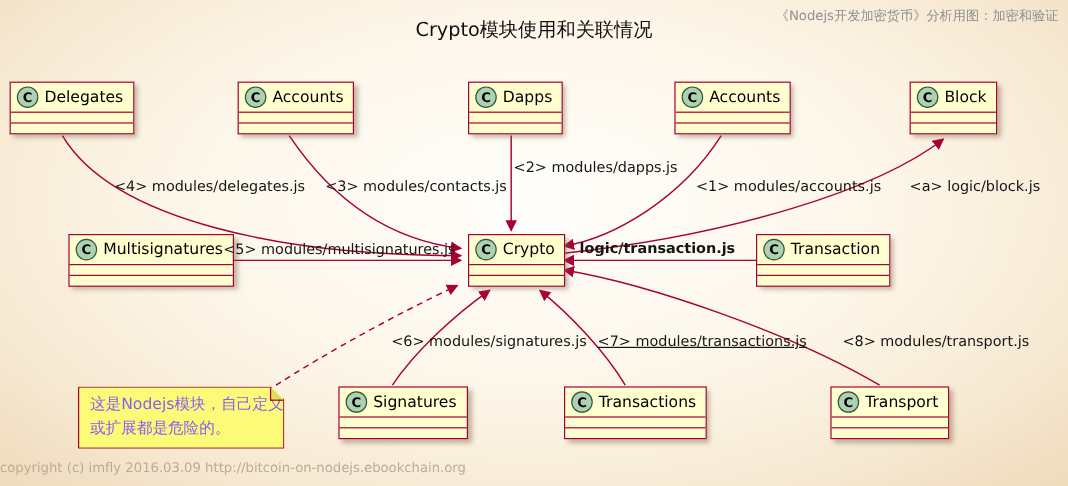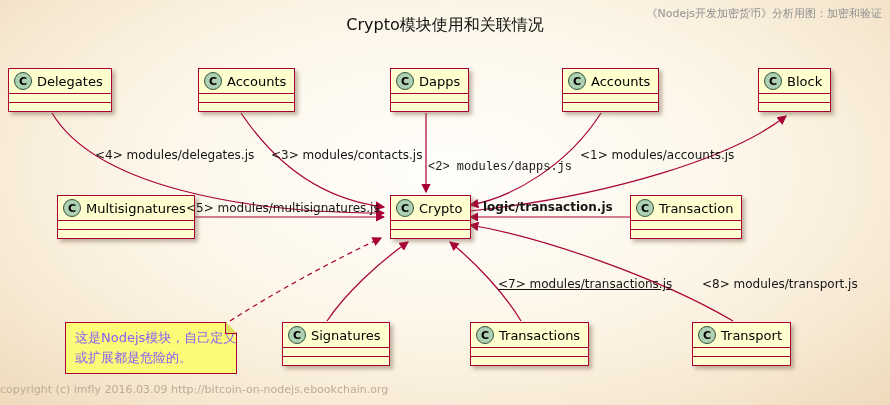--- a/index.html
+++ b/index.html
@@ -173,24 +173,26 @@
     <div class="uml-header">
       <span class="c-circle">C</span>
       <span class="uml-name">Transport</span>
     </div>
     <div class="uml-sec"></div>
     <div class="uml-sec"></div>
   </div>
 
   <span class="edge-label" style="left:95px; top:148px;">&lt;4&gt; modules/delegates.js</span>
   <span class="edge-label" style="left:271px; top:148px;">&lt;3&gt; modules/contacts.js</span>
-  <span class="edge-label" style="left:428px; top:160px;font-family:Liberation Mono, monospace;">&lt;2&gt; modules/dapps.js</span>
+  <span class="edge-label" style="left:428px; top:132px;">&lt;2&gt; modules/dapps.js</span>
   <span class="edge-label" style="left:580px; top:148px;">&lt;1&gt; modules/accounts.js</span>
+  <span class="edge-label" style="left:758px; top:148px;">&lt;a&gt; logic/block.js</span>
   <span class="edge-label" style="left:186px; top:201px;">&lt;5&gt; modules/multisignatures.js</span>
   <span class="edge-label bold" style="left:483px; top:200px;">logic/transaction.js</span>
+  <span class="edge-label" style="left:326px; top:277px;">&lt;6&gt; modules/signatures.js</span>
   <span class="edge-label" style="left:498px; top:277px;text-decoration:underline;">&lt;7&gt; modules/transactions.js</span>
   <span class="edge-label" style="left:702px; top:277px;">&lt;8&gt; modules/transport.js</span>
 
   <div class="uml-note">
     <span class="note-fold"></span>
     <span class="note-line">这是Nodejs模块，自己定义</span>
     <span class="note-line">或扩展都是危险的。</span>
   </div>
 
   <div class="diagram-footer">copyright (c) imfly 2016.03.09 http://bitcoin-on-nodejs.ebookchain.org</div>

